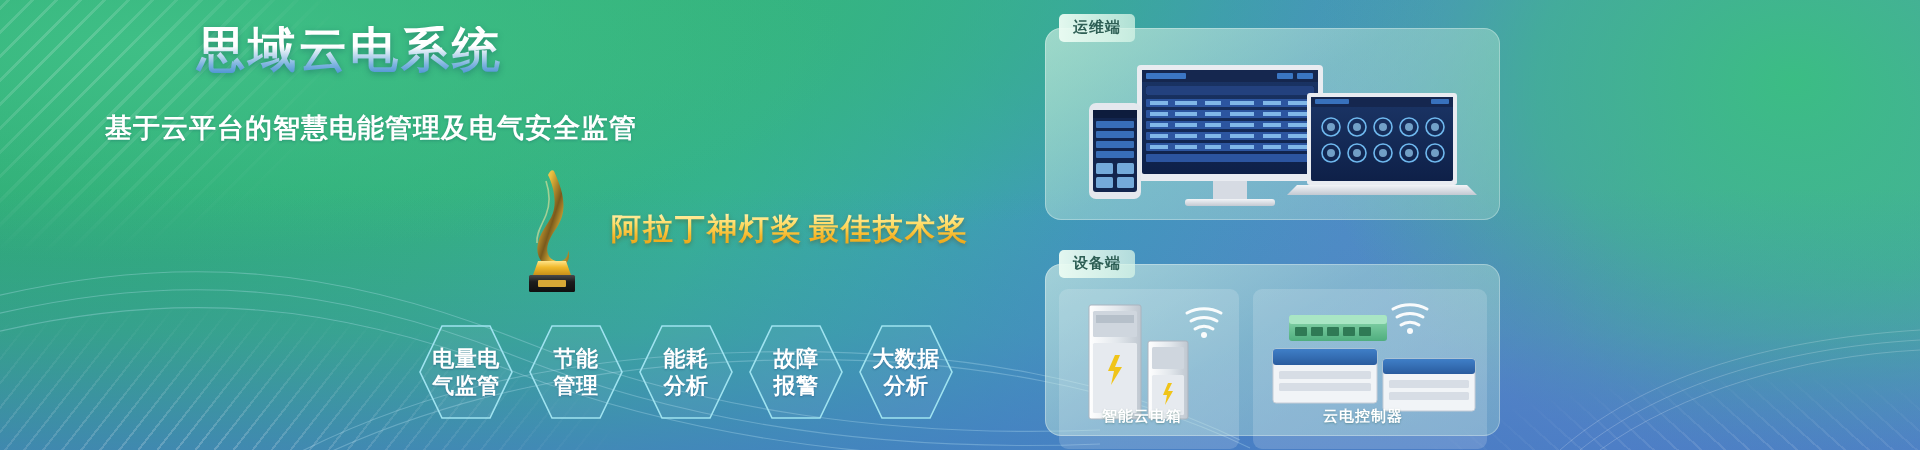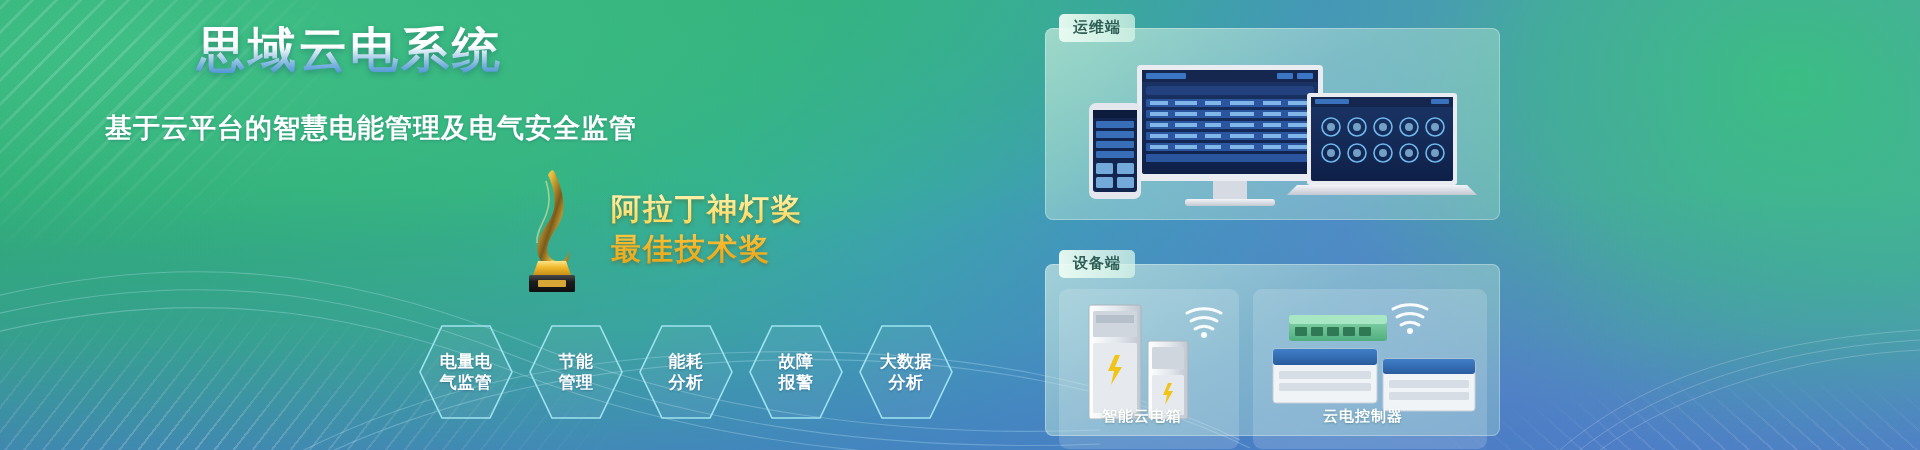--- a/index.html
+++ b/index.html
@@ -94,21 +94,21 @@
     margin-left:42px;
   }
 
   
   .award-row {
     position:absolute; left:515px; top:165px;
     display:flex; align-items:center; gap:22px;
   }
   .trophy { position:relative; width:74px; height:128px; }
   .award-text {
-    display:flex; flex-direction:column; gap:6px;
+    display:flex; flex-direction:row; gap:6px;
     font-size:30px; font-weight:bold; letter-spacing:2px;
     line-height:1.14;
     background:linear-gradient(to bottom,#fff2b0 0%,#ffd95e 40%,#f5b528 72%,#e8a516 100%);
     -webkit-background-clip:text; background-clip:text;
     color:transparent; -webkit-text-fill-color:transparent;
     filter:drop-shadow(0 2px 2px rgba(90,55,0,.35));
   }
 
   
   .hexes {
@@ -116,32 +116,32 @@
     display:flex; gap:14px;
   }
   .hex {
     position:relative;
     width:96px; height:100px;
     display:flex; align-items:center; justify-content:center;
   }
   .hex svg { position:absolute; inset:0; width:100%; height:100%; }
   .hex-label {
     position:relative; z-index:2;
-    color:#ffffff; font-size:17px; font-weight:bold;
+    color:#ffffff; font-size:22px; font-weight:bold;
     line-height:1.25; text-align:center; letter-spacing:.5px;
     text-shadow:0 1px 2px rgba(20,60,110,.4);
     width:76px;
   }
 
   
   .right-pane { position:absolute; left:1045px; top:14px; width:455px; height:420px; }
 
   .panel {
     position:relative;
-    border-radius:8px;
+    border-radius:16px;
     background:linear-gradient(150deg, rgba(226,247,236,.60) 0%, rgba(198,238,220,.42) 45%, rgba(176,230,208,.32) 100%);
     box-shadow:inset 0 0 0 1px rgba(255,255,255,.30);
   }
   .panel-tag {
     position:absolute; left:14px; top:-0px;
     transform:translateY(-50%);
     padding:4px 14px 5px;
     border-radius:5px;
     font-size:15px; font-weight:bold; color:#2e5f55;
     background:linear-gradient(to right, rgba(236,252,243,.95), rgba(214,244,230,.75));

